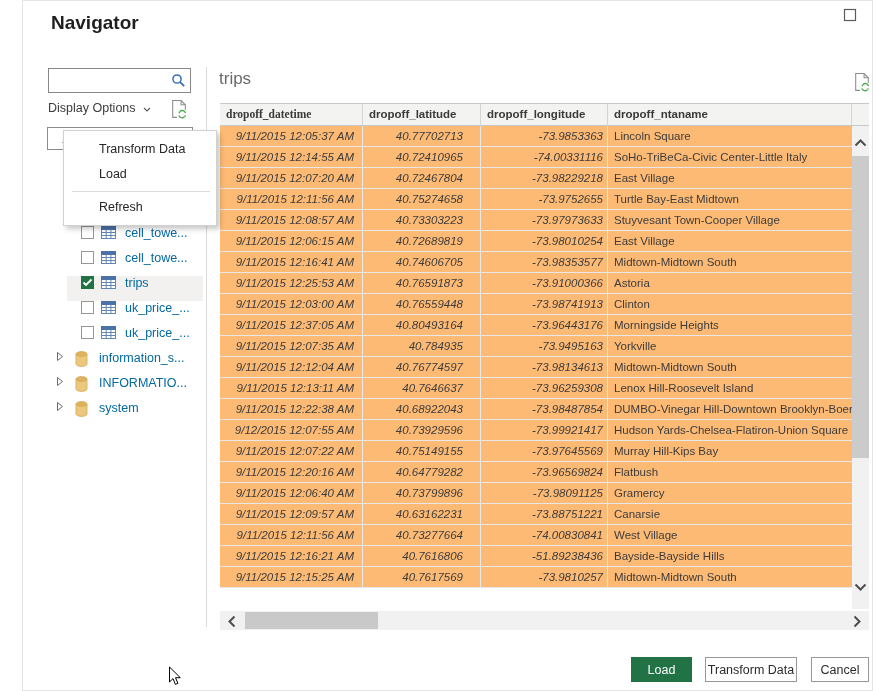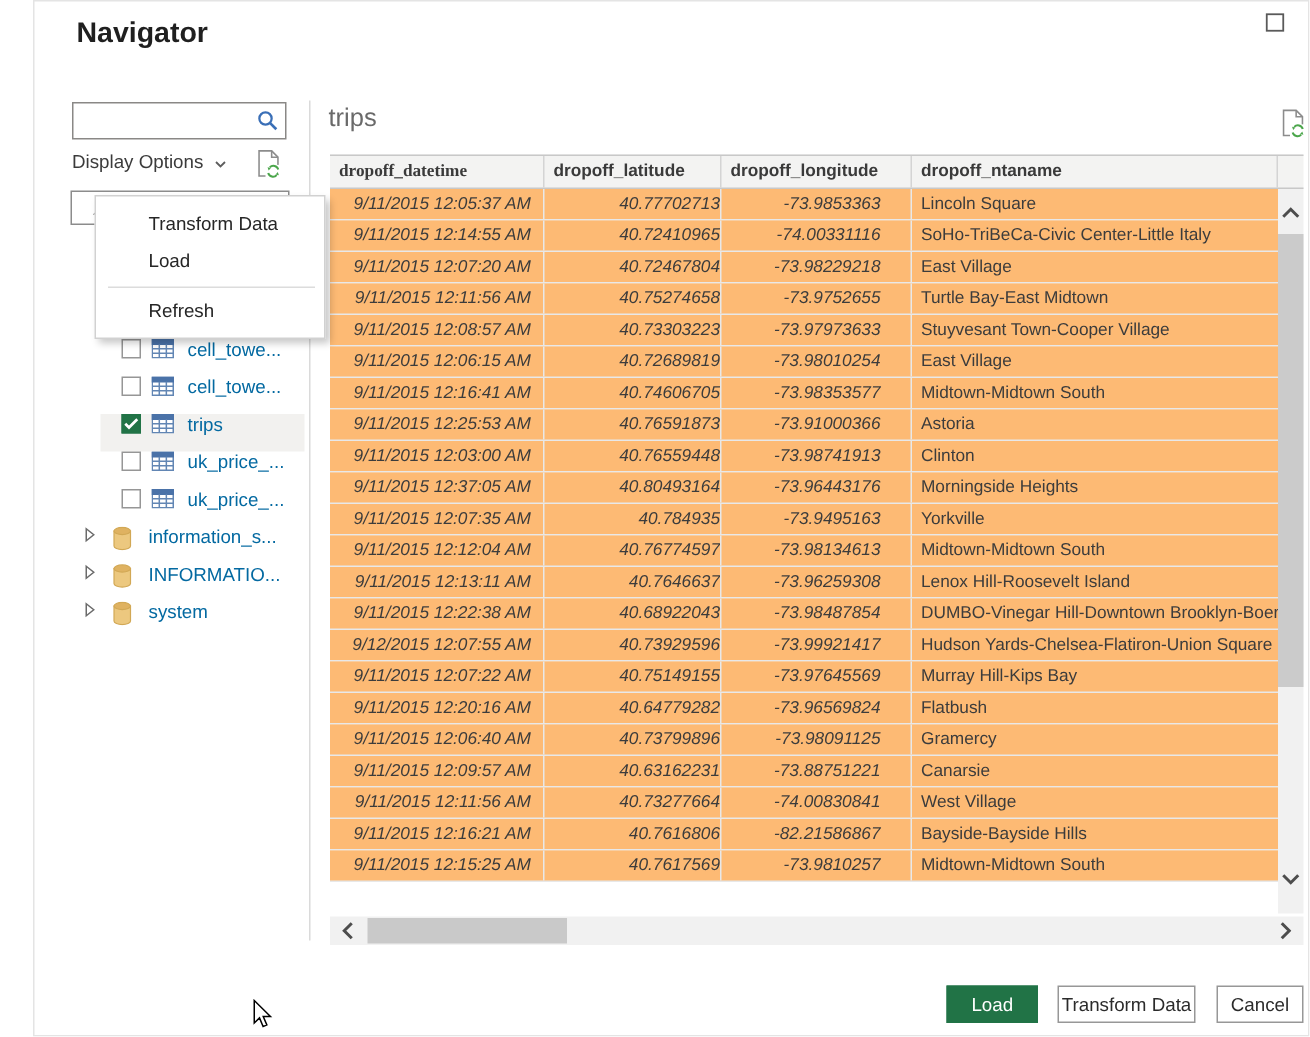--- a/index.html
+++ b/index.html
@@ -60,22 +60,22 @@
   #grid-header .h1{width:118px;}
   #grid-header .h2{width:127px;}
   #grid-header .h3{width:244px;}
   #grid-header .hfill{width:17px;border-right:none;}
 
   #grid-body{position:relative;width:632px;}
   .trow{display:flex;height:21px;box-sizing:border-box;border-bottom:1px solid #e8e8e8;background:#fdba74;}
   .trow .c{box-sizing:border-box;border-right:1px solid #e8e8e8;font-size:11.5px;color:#3c3c3c;
            line-height:20px;white-space:nowrap;overflow:hidden;}
   .trow .c0{width:143px;font-style:italic;text-align:right;padding-right:8px;}
-  .trow .c1{width:118px;font-style:italic;text-align:right;padding-right:0;}
-  .trow .c2{width:127px;font-style:italic;text-align:right;padding-right:20px;}
+  .trow .c1{width:118px;font-style:italic;text-align:right;padding-right:17px;}
+  .trow .c2{width:127px;font-style:italic;text-align:right;padding-right:4px;}
   .trow .c3{width:244px;text-align:left;padding-left:6px;border-right:none;}
 
   #vscroll{position:absolute;right:0;top:23px;width:17px;height:483px;background:#f1f1f1;}
   #vscroll .chev-up{position:absolute;left:2px;top:7px;}
   #vscroll .chev-down{position:absolute;left:2px;bottom:14px;}
   #vscroll .thumb{position:absolute;left:0;top:30px;width:17px;height:302px;background:#cbcbcb;}
 
   #hscroll{position:absolute;left:197px;top:610px;width:649px;height:19px;background:#f1f1f1;}
   #hscroll .chev-left{position:absolute;left:8px;top:3px;}
   #hscroll .chev-right{position:absolute;right:8px;top:3px;}
@@ -482,21 +482,21 @@
   <div class="trow">
     <div class="c c0">9/11/2015 12:11:56 AM</div>
     <div class="c c1">40.73277664</div>
     <div class="c c2">-74.00830841</div>
     <div class="c c3">West Village</div>
   </div>
 
   <div class="trow">
     <div class="c c0">9/11/2015 12:16:21 AM</div>
     <div class="c c1">40.7616806</div>
-    <div class="c c2">-82.21586867</div>
+    <div class="c c2">-51.89238436</div>
     <div class="c c3">Bayside-Bayside Hills</div>
   </div>
 
   <div class="trow">
     <div class="c c0">9/11/2015 12:15:25 AM</div>
     <div class="c c1">40.7617569</div>
     <div class="c c2">-73.9810257</div>
     <div class="c c3">Midtown-Midtown South</div>
   </div>
 </div>

